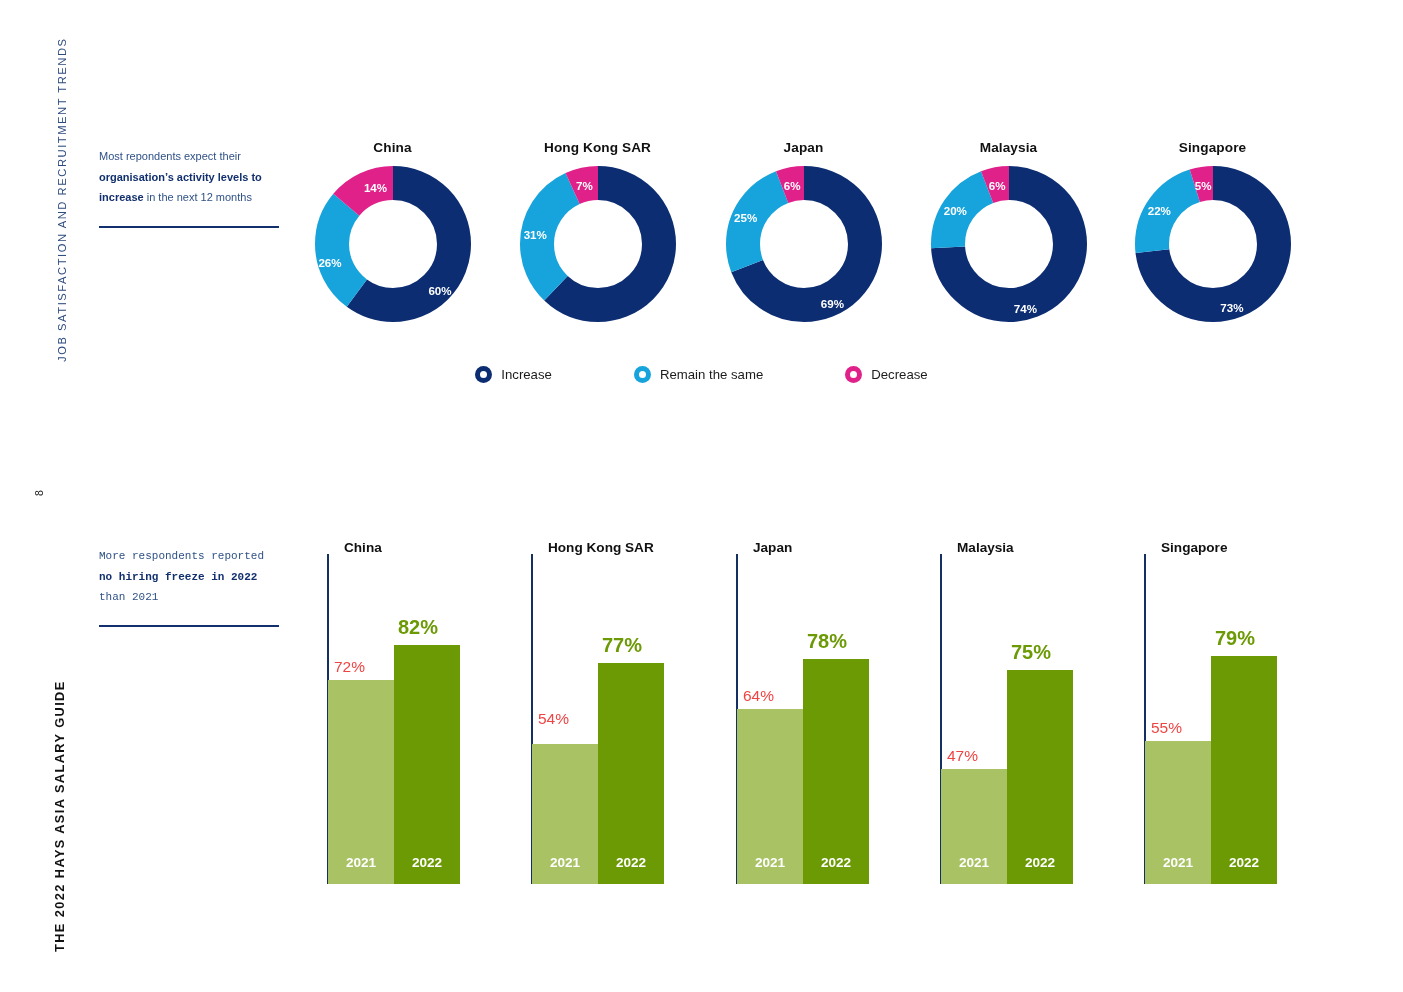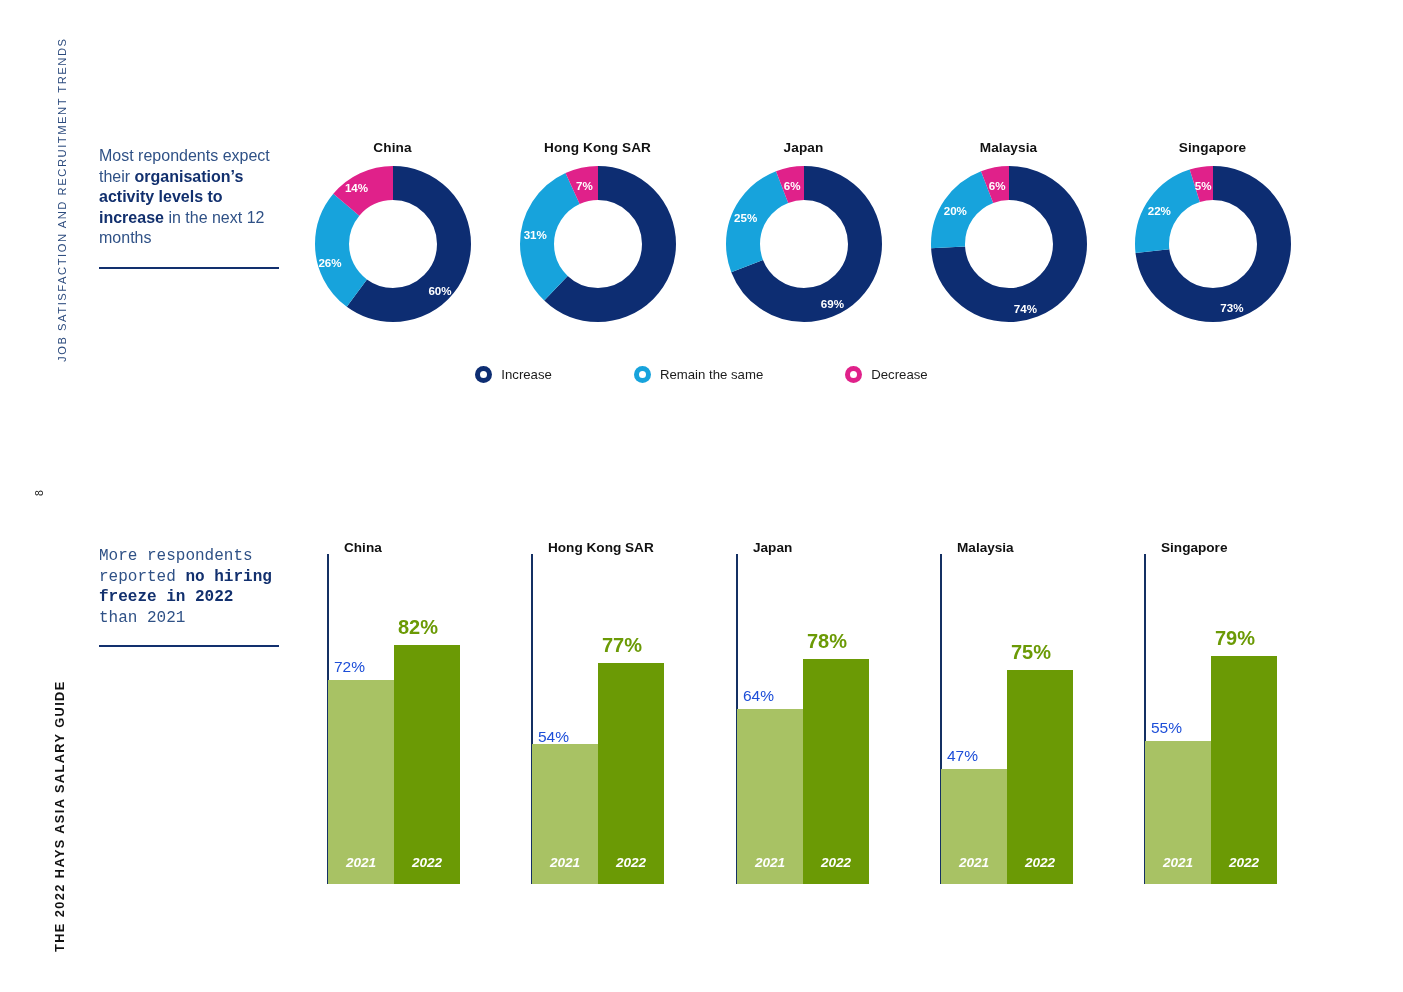--- a/index.html
+++ b/index.html
@@ -41,21 +41,21 @@
     font-size:10.5px; color:#1b1b1b;
     transform-origin:0 0;
     transform:rotate(-90deg) translate(-10px,0);
     letter-spacing:0;
   }
 
   
   .headline {
     position:absolute;
     width:182px;
-    font-size:16px;
+    font-size:11px;
     line-height:20.6px;
     color:#2f5186;
     font-weight:400;
   }
   .headline b { color:#12306e; font-weight:bold; }
   .headline .rule {
     margin-top:14px;
     border-top:2.2px solid #12306e;
     width:180px;
   }
@@ -113,27 +113,27 @@
   }
   .bar-plot { position:absolute; left:1px; top:14px; width:214px; height:330px; }
   .bar {
     position:absolute; bottom:0; width:66px;
   }
   .bar.y2021 { left:0px;  background:#a8c264; }
   .bar.y2022 { left:66px; background:#6b9a05; }
   .bar-year {
     position:absolute; bottom:14px; left:0; width:100%;
     text-align:center; color:#ffffff;
-    font-size:13.6px; font-weight:bold;font-style:italic;
+    font-size:13.6px; font-weight:bold;
   }
   .bar-value {
     position:absolute; white-space:nowrap;
   }
   .bar-value.v2021 {
-    left:6px; font-size:15.5px; color:#1d4ed8; font-weight:400;
+    left:6px; font-size:15.5px; color:#ef4444; font-weight:400;
   }
   .bar-value.v2022 {
     left:70px; font-size:20px; color:#6b9a05; font-weight:bold;
   }
 </style>
 </head>
 <body>
 
 <div id="left-rail">
   <div class="vert-text" id="rail-section-title">JOB SATISFACTION AND RECRUITMENT TRENDS</div>
@@ -155,21 +155,21 @@
   <div class="donut-card" style="left:285px;">
       <div class="donut-title">China</div>
       <div class="donut-wrap">
         <svg width="160" height="160" viewBox="0 0 160 160">
           <circle cx="80" cy="80" r="61" fill="none" stroke="#0d2d72" stroke-width="34" stroke-dasharray="229.96458224277285 383.27430373795477" stroke-dashoffset="0" transform="rotate(-90 80 80)"></circle>
           <circle cx="80" cy="80" r="61" fill="none" stroke="#17a3dc" stroke-width="34" stroke-dasharray="99.65131897186825 383.27430373795477" stroke-dashoffset="-229.96458224277285" transform="rotate(-90 80 80)"></circle>
           <circle cx="80" cy="80" r="61" fill="none" stroke="#e0218a" stroke-width="34" stroke-dasharray="53.658402523313676 383.27430373795477" stroke-dashoffset="-329.6159012146411" transform="rotate(-90 80 80)"></circle>
         </svg>
         <span class="slice-label" style="left: 127.54px; top: 125.781px; transform: translate(-50%, -50%);">60%</span>
         <span class="slice-label" style="left: 17.4968px; top: 98px; transform: translate(-50%, -50%); text-align: center;">26%</span>
-        <span class="slice-label" style="left: 44px; top: 22.9959px; transform: translate(-50%, -50%);">14%</span>
+        <span class="slice-label" style="left: 63px; top: 22.9959px; transform: translate(-50%, -50%);">14%</span>
       </div>
     </div>
   <div class="donut-card" style="left:490px;">
       <div class="donut-title">Hong Kong SAR</div>
       <div class="donut-wrap">
         <svg width="160" height="160" viewBox="0 0 160 160">
           <circle cx="80" cy="80" r="61" fill="none" stroke="#0d2d72" stroke-width="34" stroke-dasharray="237.63006831753196 383.27430373795477" stroke-dashoffset="0" transform="rotate(-90 80 80)"></circle>
           <circle cx="80" cy="80" r="61" fill="none" stroke="#17a3dc" stroke-width="34" stroke-dasharray="118.81503415876598 383.27430373795477" stroke-dashoffset="-237.63006831753196" transform="rotate(-90 80 80)"></circle>
           <circle cx="80" cy="80" r="61" fill="none" stroke="#e0218a" stroke-width="34" stroke-dasharray="26.829201261656838 383.27430373795477" stroke-dashoffset="-356.4451024762979" transform="rotate(-90 80 80)"></circle>
         </svg>
@@ -249,21 +249,21 @@
         <span class="bar-value v2022" style="bottom: 245.1px;">82%</span>
       </div>
     </div>
   <div class="bar-card" style="left:531px;">
       <div class="bar-title">Hong Kong SAR</div>
       <div class="bar-axis"></div>
       <div class="bar-plot">
         <div class="bar y2021" style="height: 139.7px;">
           <span class="bar-year">2021</span>
         </div>
-        <span class="bar-value v2021" style="bottom: 138px;">54%</span>
+        <span class="bar-value v2021" style="bottom: 156px;">54%</span>
         <div class="bar y2022" style="height: 221.35px;">
           <span class="bar-year">2022</span>
         </div>
         <span class="bar-value v2022" style="bottom: 227.35px; text-align: center;">77%</span>
       </div>
     </div>
   <div class="bar-card" style="left:736px;">
       <div class="bar-title">Japan</div>
       <div class="bar-axis"></div>
       <div class="bar-plot">

